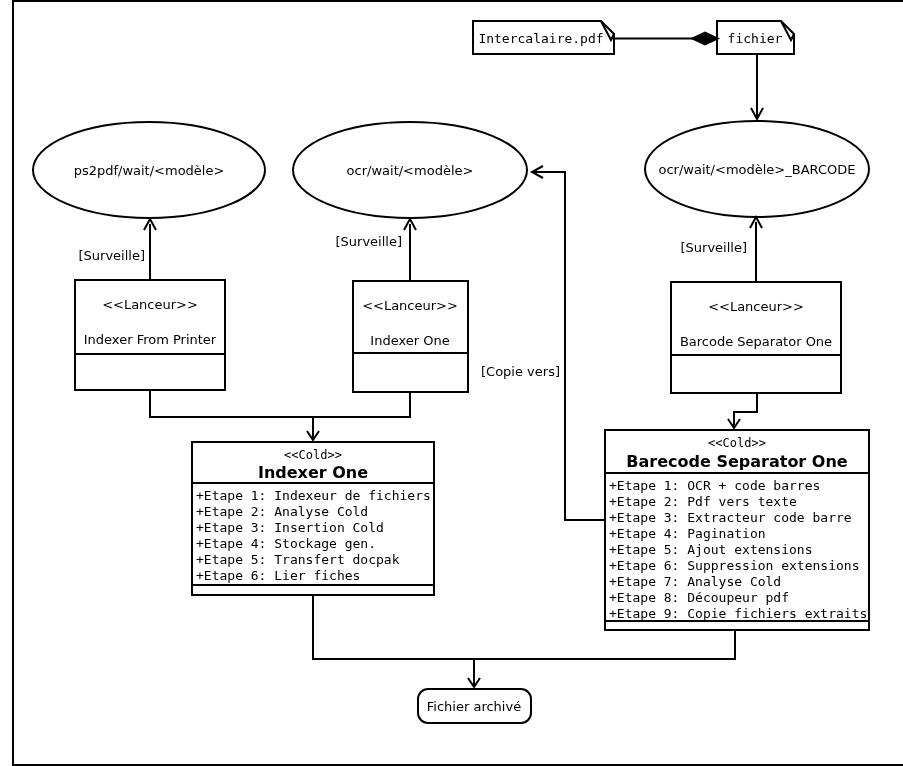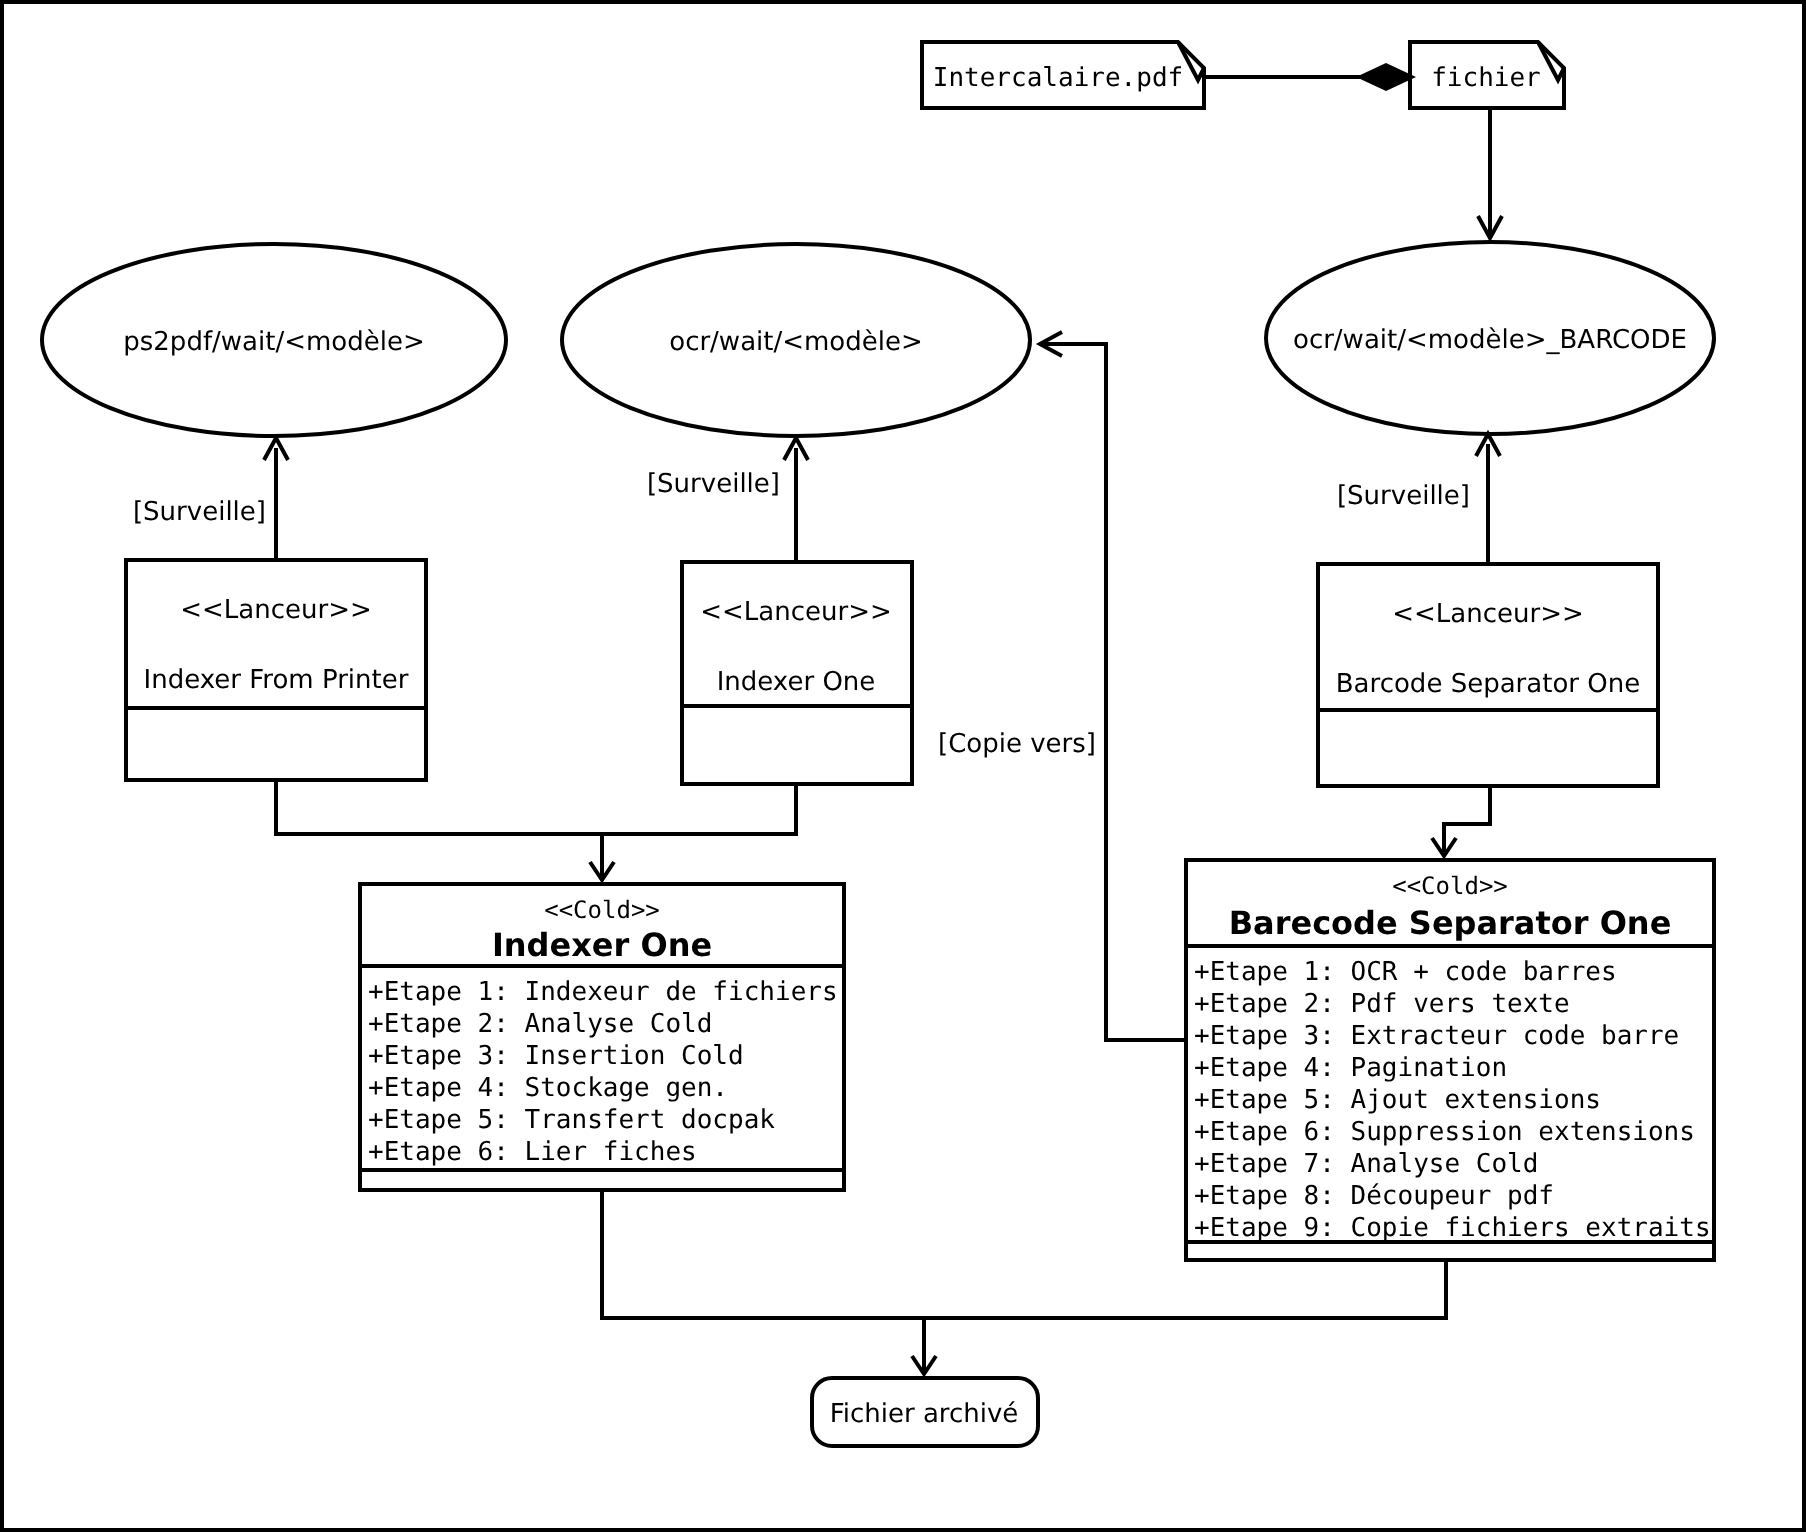--- a/index.html
+++ b/index.html
@@ -1,16 +1,16 @@
 <!DOCTYPE html>
 <html><head>
 <meta charset="utf-8">
 <style>
   html,body { margin:0; padding:0; background:#ffffff; }
-  .stage { position:relative; width:801px; height:766px; background:#c4b5fd; }
+  .stage { position:relative; width:801px; height:766px; background:#c4b5fd;margin-left:12px; }
   svg { display:block; }
   .ln   { stroke:#000000; stroke-width:2; fill:none; }
   .thin { stroke:#000000; stroke-width:2; fill:none; }
   .box  { fill:#ffffff; stroke:#000000; stroke-width:2; }
   .fl   { fill:#000000; stroke:none; }
   text  { fill:#000000; }
   .t-sans    { font:13px "DejaVu Sans", sans-serif; }
   .t-mono    { font:13px "DejaVu Sans Mono", monospace; }
   .t-mono-sm { font:12px "DejaVu Sans Mono", monospace; }
   .t-title   { font:bold 16px "DejaVu Sans", sans-serif; }

